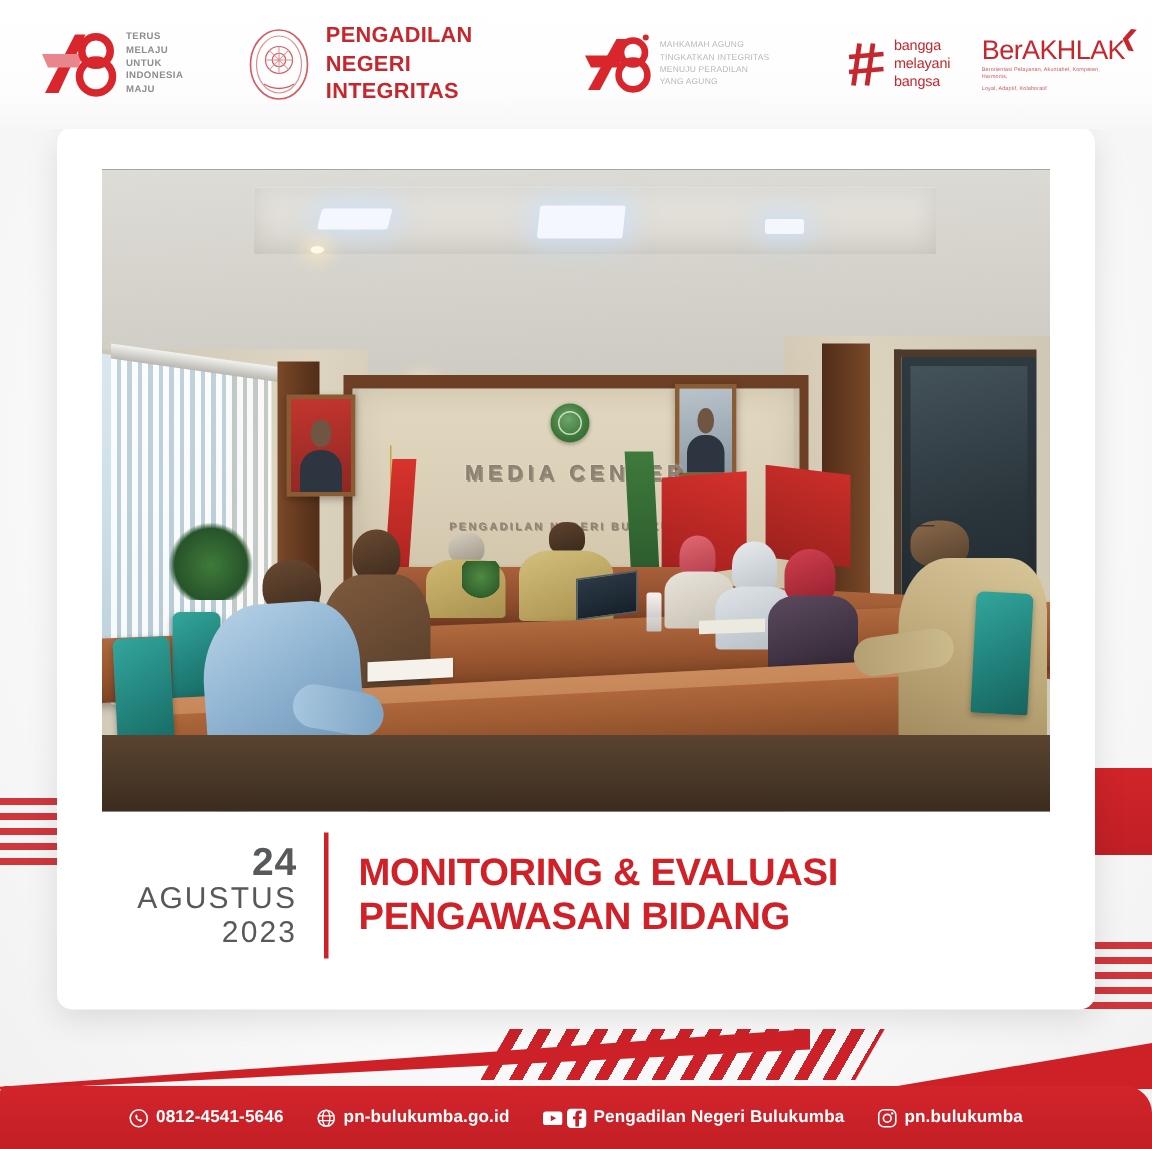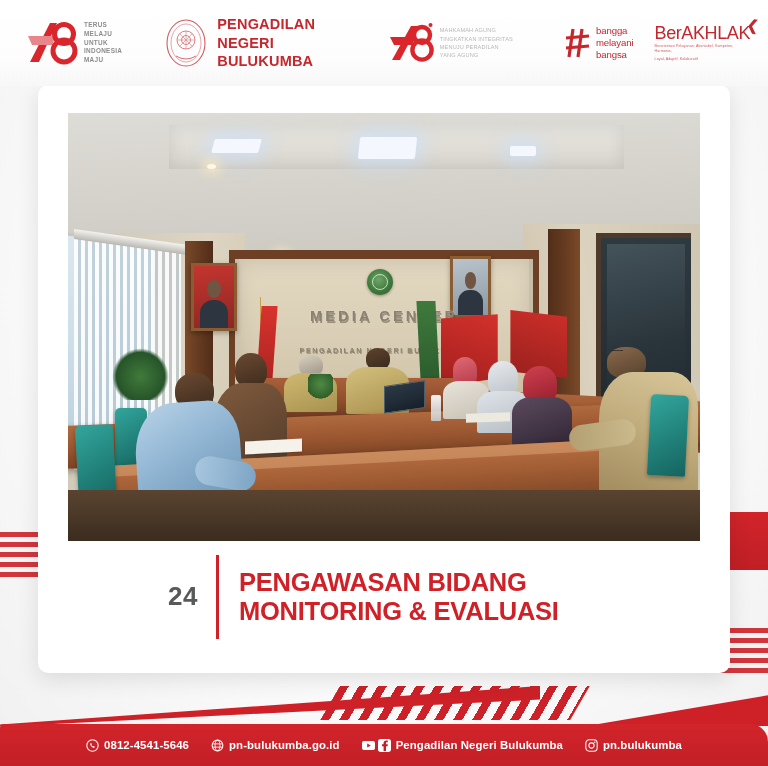--- a/index.html
+++ b/index.html
@@ -559,21 +559,21 @@
           <ellipse cx="22" cy="25" rx="19" ry="23" fill="none" stroke="#c5272d" stroke-width="1.1"></ellipse>
           <ellipse cx="22" cy="25" rx="15" ry="19" fill="none" stroke="#d4686c" stroke-width="0.8"></ellipse>
           <circle cx="22" cy="22" r="9" fill="none" stroke="#c5272d" stroke-width="0.8"></circle>
           <circle cx="22" cy="22" r="4.5" fill="none" stroke="#c5272d" stroke-width="0.8"></circle>
           <path d="M22 13 L22 31 M13 22 L31 22 M15.5 15.5 L28.5 28.5 M28.5 15.5 L15.5 28.5" stroke="#d4686c" stroke-width="0.7"></path>
           <path d="M12 38 Q22 44 32 38" fill="none" stroke="#c5272d" stroke-width="0.9"></path>
         </svg>
       </div>
       <div class="pn-name">
         <div>PENGADILAN NEGERI</div>
-        <div>BULUKUMBA</div>
+        <div>INTEGRITAS</div>
       </div>
     </div>
 
     <div class="logo-group ma78">
       <div class="ma78-mark">
         <svg width="46" height="46" viewBox="0 0 46 46">
           <path d="M3 40 L22 6 L29 6 L11 40 Z" fill="#d8262c"></path>
           <path d="M1 17 L27 17 L23 25 L5 25 Z" fill="#d8262c"></path>
           <circle cx="33" cy="15" r="8" fill="none" stroke="#d8262c" stroke-width="4.4"></circle>
           <circle cx="33" cy="30" r="9.6" fill="none" stroke="#d8262c" stroke-width="4.4"></circle>
@@ -722,25 +722,27 @@
 
       <div class="chair c1"></div>
       <div class="chair c3"></div>
 
       <div class="p-floor"></div>
     </div>
 
     <div class="caption">
       <div class="date-block">
         <div class="date-day">24</div>
+        <div class="date-month">AGUSTUS</div>
+        <div class="date-year">2023</div>
       </div>
       <div class="divider"></div>
       <div class="title-block">
+        <div>MONITORING &amp; EVALUASI</div>
         <div>PENGAWASAN BIDANG</div>
-        <div>MONITORING &amp; EVALUASI</div>
       </div>
     </div>
   </div>
 
   <div class="swoosh"></div>
   <div class="swoosh2"></div>
   <div class="footer-stripes"></div>
 
   <div class="footer">
 

